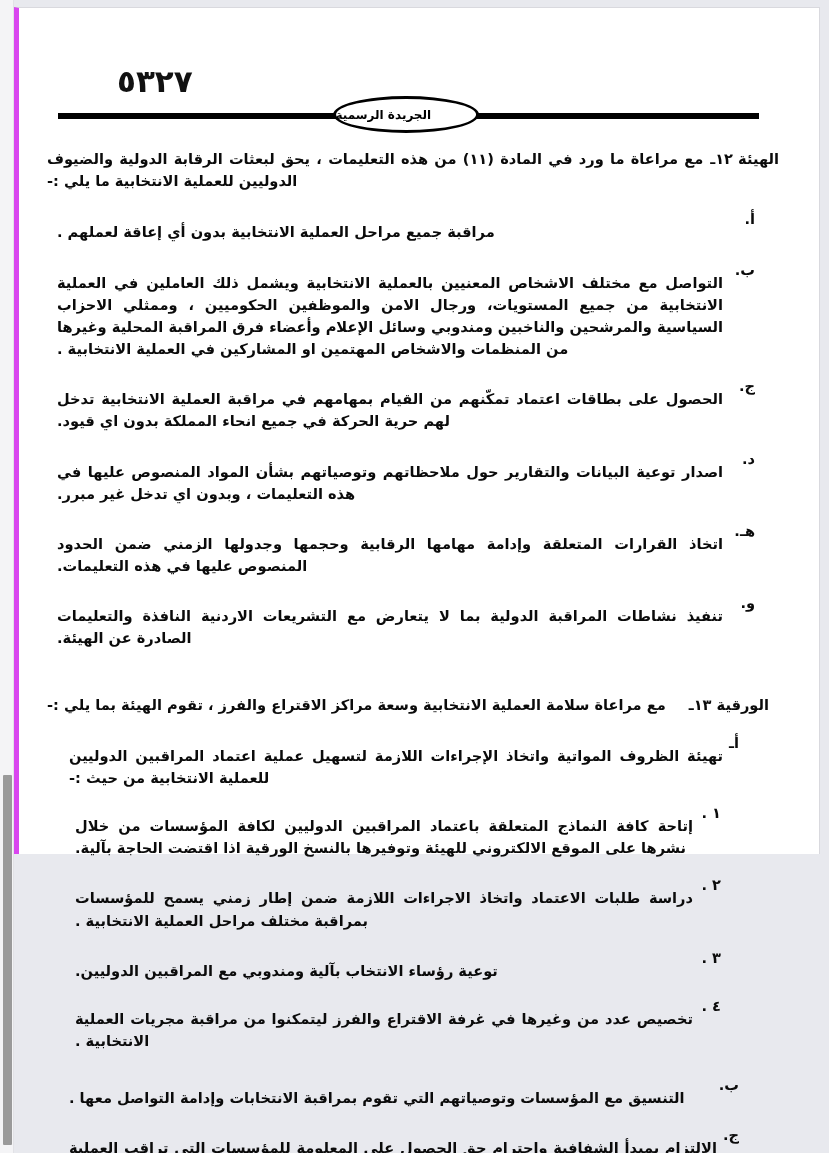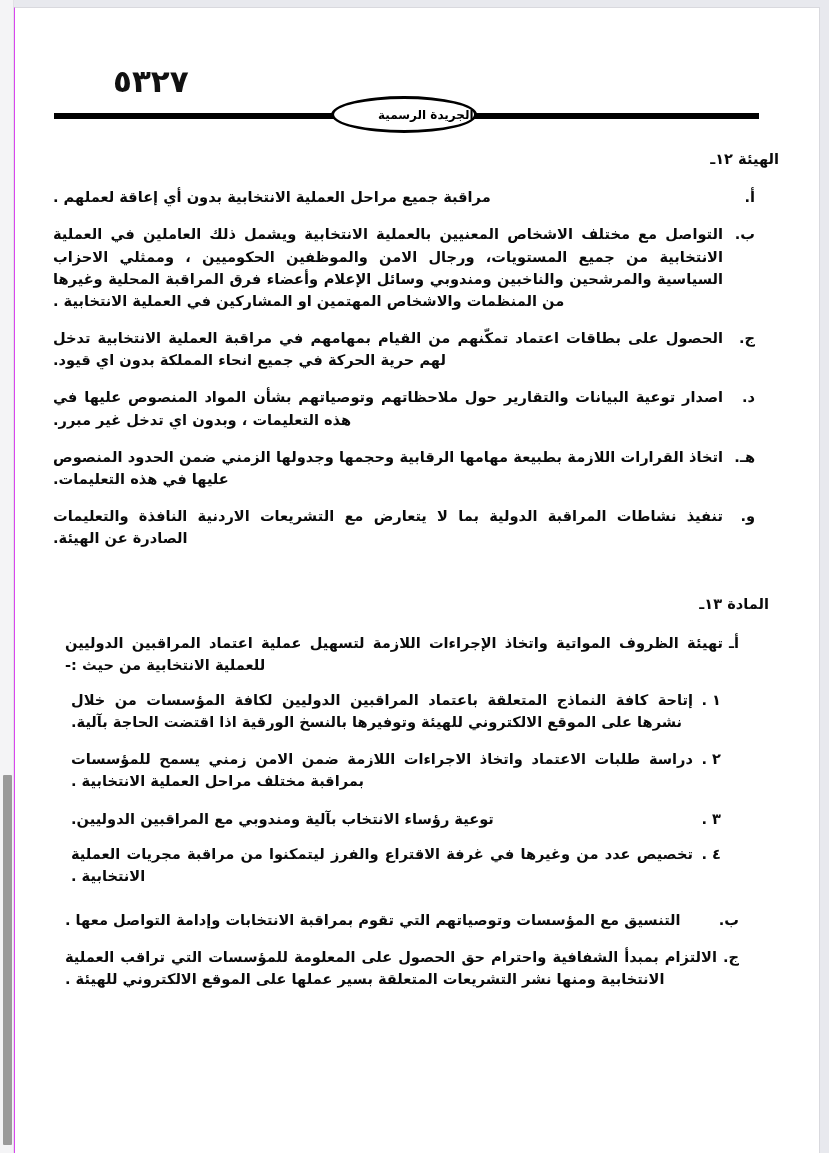--- a/index.html
+++ b/index.html
@@ -34,23 +34,23 @@
     background: #9a9a9a;
     border-radius: 1px;
   }
 
   
   .page-sheet {
     position: absolute;
     left: 14px;
     top: 7px;
     width: 806px;
-    height: 1146px;
+    height: 847px;
     background: #ffffff;
-    border-left: 1px solid #d946ef;
+    border-left: 5px solid #d946ef;
     border-right: 1px solid #d9d9de;
     border-top: 1px solid #d9d9de;
     box-sizing: border-box;
   }
 
   
   .page-number {
     position: absolute;
     top: 58px;
     left: 0; right: 0;
@@ -91,21 +91,21 @@
     top: 0;
     left: 50%;
     transform: translateX(-52%);
     width: 146px;
     height: 37px;
     border: 3px solid #000;
     border-radius: 50%;
     background: #fff;
     display: flex;
     align-items: center;
-    justify-content: flex-start;
+    justify-content: flex-end;
     box-sizing: border-box;
   }
   .masthead .oval-label {
     font-family: "DejaVu Sans", "Liberation Sans", sans-serif;
     font-size: 12px;
     font-weight: 700;
     color: #000;
     white-space: nowrap;
   }
 
@@ -153,20 +153,21 @@
     white-space: nowrap;
     text-align: right;
     padding-left: 6px;
   }
   .clause .marker.w-wide { min-width: 26px; }
   .clause .marker.w-num  { min-width: 22px; }
   .clause .body {
     flex: 1 1 auto;
     text-align: justify;
     text-align-last: left;
+    margin-top: 13px;
   }
 
   
   .indent-1 { margin-right: 24px; margin-left: 10px; }
   .indent-2 { margin-right: 58px; margin-left: 28px; }
   .indent-3 { margin-right: 40px; margin-left: 22px; }
 
   .art13-heading { margin-top: 44px; margin-right: 10px; }
   .art13-heading .art-text { text-align-last: left; }
 
@@ -190,20 +191,21 @@
     <div class="rule"></div>
     <div class="oval">
       <span class="oval-label">الجريدة الرسمية</span>
     </div>
   </div>
 
   <div class="doc-body">
 
     <div class="article-heading">
       <span class="art-label">الهيئة ١٢ـ</span>
+      <span class="art-text">مع مراعاة ما ورد في المادة (١١) من هذه التعليمات ، يحق لبعثات الرقابة الدولية والضيوف الدوليين للعملية الانتخابية ما يلي :-</span>
     </div>
 
     <div class="clause indent-1">
       <span class="marker w-wide">أ.</span>
       <span class="body">مراقبة جميع مراحل العملية الانتخابية بدون أي إعاقة لعملهم .</span>
     </div>
 
     <div class="clause indent-1">
       <span class="marker w-wide">ب.</span>
       <span class="body">التواصل مع مختلف الاشخاص المعنيين بالعملية الانتخابية ويشمل ذلك العاملين في العملية الانتخابية من جميع المستويات، ورجال الامن والموظفين الحكوميين ، وممثلي الاحزاب السياسية والمرشحين والناخبين ومندوبي وسائل الإعلام وأعضاء فرق المراقبة المحلية وغيرها من المنظمات والاشخاص المهتمين او المشاركين في العملية الانتخابية .</span>
@@ -214,45 +216,46 @@
       <span class="body">الحصول على بطاقات اعتماد تمكّنهم من القيام بمهامهم في مراقبة العملية الانتخابية تدخل لهم حرية الحركة في جميع انحاء المملكة بدون اي قيود.</span>
     </div>
 
     <div class="clause indent-1">
       <span class="marker w-wide">د.</span>
       <span class="body">اصدار توعية البيانات والتقارير حول ملاحظاتهم وتوصياتهم بشأن المواد المنصوص عليها في هذه التعليمات ، وبدون اي تدخل غير مبرر.</span>
     </div>
 
     <div class="clause indent-1">
       <span class="marker w-wide">هـ.</span>
-      <span class="body">اتخاذ القرارات اللازمة بطبيعة مهامها الرقابية وحجمها وجدولها الزمني ضمن الحدود المنصوص عليها في هذه التعليمات.</span>
+      <span class="body">اتخاذ القرارات المتعلقة وإدامة مهامها الرقابية وحجمها وجدولها الزمني ضمن الحدود المنصوص عليها في هذه التعليمات.</span>
     </div>
 
     <div class="clause indent-1">
       <span class="marker w-wide">و.</span>
       <span class="body">تنفيذ نشاطات المراقبة الدولية بما لا يتعارض مع التشريعات الاردنية النافذة والتعليمات الصادرة عن الهيئة.</span>
     </div>
 
     <div class="article-heading art13-heading">
-      <span class="art-label">المادة ١٣ـ</span>
+      <span class="art-label">الورقية ١٣ـ</span>
+      <span class="art-text">مع مراعاة سلامة العملية الانتخابية وسعة مراكز الاقتراع والفرز ، تقوم الهيئة بما يلي :-</span>
     </div>
 
     <div class="clause indent-3 tight">
       <span class="marker">أـ</span>
       <span class="body">تهيئة الظروف المواتية واتخاذ الإجراءات اللازمة لتسهيل عملية اعتماد المراقبين الدوليين للعملية الانتخابية من حيث :-</span>
     </div>
 
     <div class="clause indent-2">
       <span class="marker w-num">١ .</span>
       <span class="body">إتاحة كافة النماذج المتعلقة باعتماد المراقبين الدوليين لكافة المؤسسات من خلال نشرها على الموقع الالكتروني للهيئة وتوفيرها بالنسخ الورقية اذا اقتضت الحاجة بآلية.</span>
     </div>
 
     <div class="clause indent-2">
       <span class="marker w-num">٢ .</span>
-      <span class="body">دراسة طلبات الاعتماد واتخاذ الاجراءات اللازمة ضمن الامن زمني يسمح للمؤسسات بمراقبة مختلف مراحل العملية الانتخابية .</span>
+      <span class="body">دراسة طلبات الاعتماد واتخاذ الاجراءات اللازمة ضمن إطار زمني يسمح للمؤسسات بمراقبة مختلف مراحل العملية الانتخابية .</span>
     </div>
 
     <div class="clause indent-2 tight">
       <span class="marker w-num">٣ .</span>
       <span class="body">توعية رؤساء الانتخاب بآلية ومندوبي مع المراقبين الدوليين.</span>
     </div>
 
     <div class="clause indent-2 gap-after">
       <span class="marker w-num">٤ .</span>
       <span class="body">تخصيص عدد من وغيرها في غرفة الاقتراع والفرز ليتمكنوا من مراقبة مجريات العملية الانتخابية .</span>

